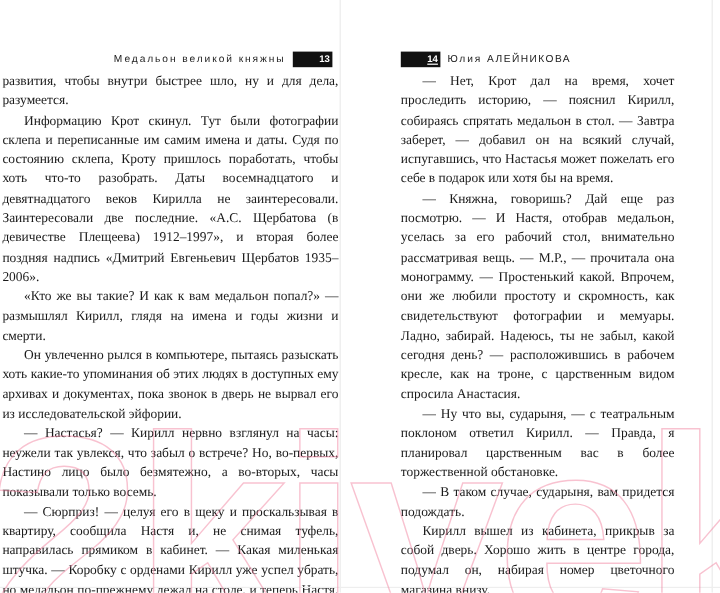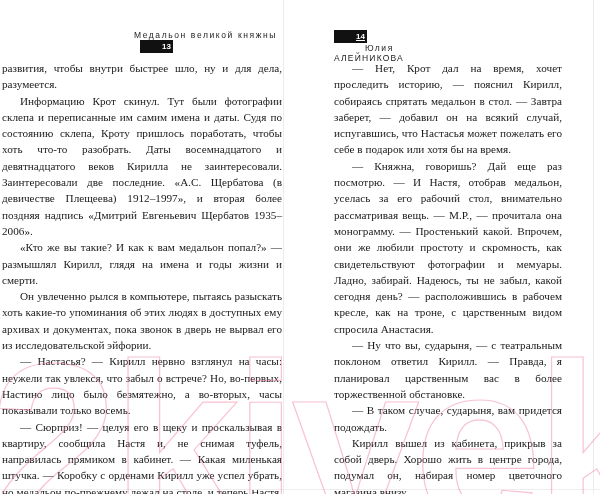--- a/index.html
+++ b/index.html
@@ -5,29 +5,29 @@
   html, body { margin: 0; padding: 0; }
   body {
     width: 600px; height: 494px; overflow: hidden; position: relative;
     background: #ffffff; font-family: "Liberation Serif", serif; color: #1a1a1a;
   }
   .spread { position: absolute; inset: 0; }
   .page { position: absolute; top: 0; height: 494px; box-sizing: border-box; }
   .page.left { left: 0; width: 284px; border-right: 1px solid #ececec; }
   .page.right { left: 296px; width: 298px; border-right: 1px solid #ececec; }
   .bottom-line { position: absolute; left: 0; right: 0; bottom: 4px; height: 1px; background: #eeeeee; }
-  .header { position: absolute; top: 30px; height: 14px; display: flex; align-items: flex-start;
-    font-family: "Liberation Sans", sans-serif; font-size: 8.5px; letter-spacing: 1.6px; color: #222; flex-direction: column; }
+  .header { position: absolute; top: 42px; height: 14px; display: flex; align-items: center;
+    font-family: "Liberation Sans", sans-serif; font-size: 8.5px; letter-spacing: 1.6px; color: #222; }
   .left .header { right: 6px; }
   .right .header { left: 38px; }
   .badge { display: inline-block; background: #111; color: #fff; font-weight: bold;
     font-size: 8px; letter-spacing: 0; width: 13px; height: 13px; line-height: 13px; text-align: center; padding-left: 20px; }
   .left .badge { margin-left: 6px; }
   .right .badge { margin-right: 6px; text-decoration: underline; }
-  .author-first { margin-right: 4px; margin-left: 31px; }
+  .author-first { margin-right: 4px; }
   .author-last { letter-spacing: 1.2px; }
   .body-text { position: absolute; top: 60px; font-size: 11.2px; line-height: 16.3px; text-align: justify; }
   .left .body-text { left: 2px; width: 280px; }
   .right .body-text { left: 38px; width: 228px; }
   .body-text p { margin: 0; text-indent: 0; }
   .body-text p.ind { text-indent: 18px; }
   .watermark { position: absolute; left: -10px; top: 330px; font-family: "Liberation Sans", sans-serif;
     font-size: 230px; font-weight: bold; letter-spacing: -6px; color: transparent;
     -webkit-text-stroke: 1.2px rgba(240,120,150,0.45); pointer-events: none; white-space: nowrap; line-height: 1; }
 </style>

